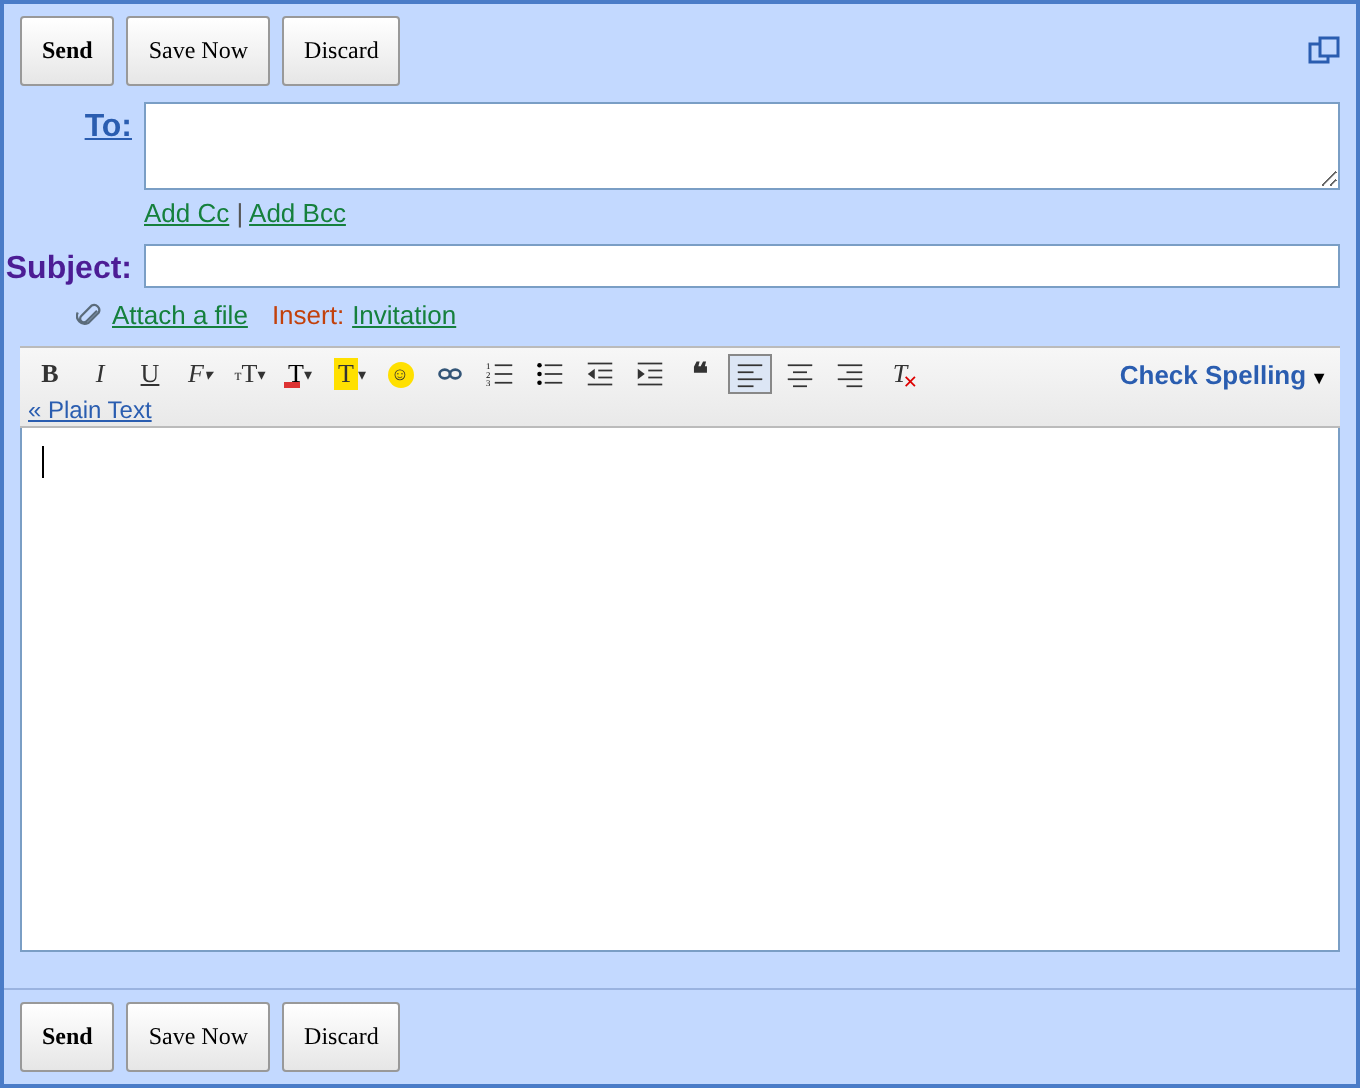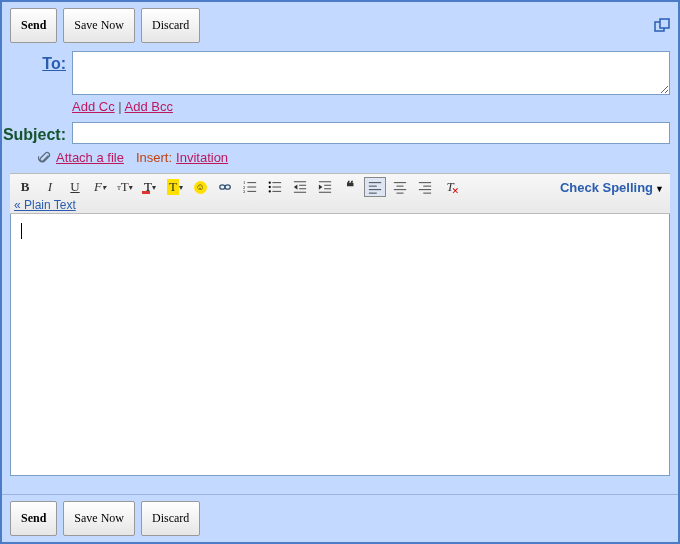--- a/index.html
+++ b/index.html
@@ -45,21 +45,21 @@
       padding-right: 6px;
       padding-top: 4px;
       font-size: 16px;
     }
     .field-label.linklike {
       color: #2a5db0;
       text-decoration: underline;
       font-weight: bold;
       cursor: pointer;
     }
-    .field-label.plain { font-weight: bold; color: #14532d; }
+    .field-label.plain { font-weight: bold; color: #4c1d95; }
     .to-textarea {
       flex: 1;
       height: 44px;
       resize: both;
       border: 1px solid #7a9ec5;
       background: #fff;
       font-family: Arial, sans-serif;
       font-size: 13px;
       padding: 3px;
     }
@@ -69,21 +69,21 @@
       border: 1px solid #7a9ec5;
       background: #fff;
       font-family: Arial, sans-serif;
       font-size: 13px;
       padding: 2px 3px;
     }
     .sub-row {
       padding: 2px 8px 6px 70px;
       font-size: 13px;
     }
-    a.link { color: #be185d; text-decoration: underline; cursor: pointer; }
+    a.link { color: #15803d; text-decoration: underline; cursor: pointer; }
     .sep { color: #555; }
     .attach-row {
       padding: 4px 8px 8px 36px;
       font-size: 13px;
       display: flex;
       align-items: center;
       gap: 4px;
     }
     .clip-icon { width: 14px; height: 14px; color: #5a6b7a; }
     .insert-label { color: #c2410c; margin-left: 8px; }

